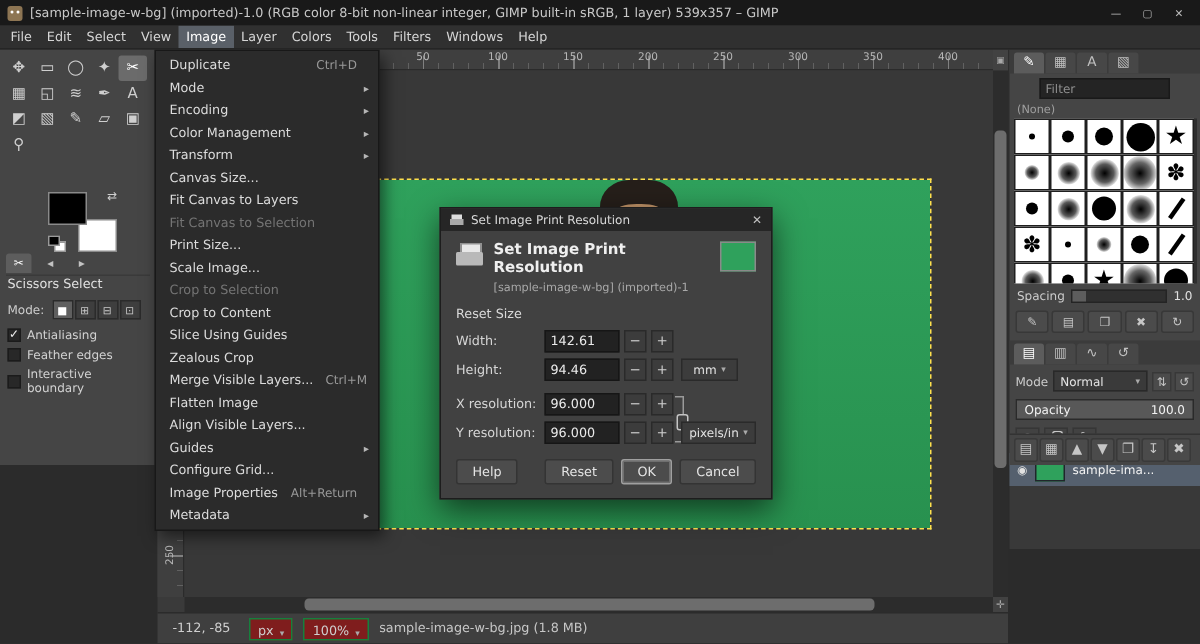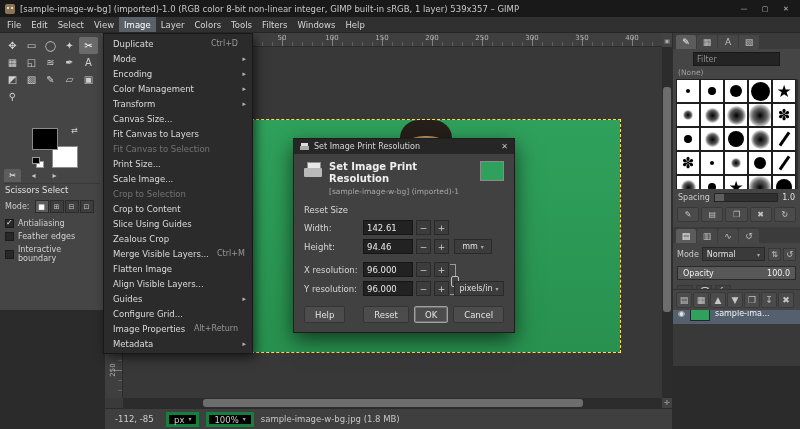--- a/index.html
+++ b/index.html
@@ -72,21 +72,21 @@
   .h-scroll{position:absolute;left:18px;top:365px;width:539px;height:10px;background:#2c2c2c}
   .h-thumb{position:absolute;left:80px;width:380px;top:1px;bottom:1px;background:#6d6d6d;border-radius:3px}
   .v-scroll{position:absolute;left:557px;top:14px;width:10px;height:351px;background:#2c2c2c}
   .v-thumb{position:absolute;top:40px;height:225px;left:1px;right:1px;background:#6d6d6d;border-radius:3px}
   .corner-top-btn{position:absolute;left:557px;top:0;width:10px;height:14px;display:flex;align-items:center;justify-content:center;font-size:6px;color:#a8a8a8;background:#424242}
   .nav-btn{position:absolute;left:557px;top:365px;width:10px;height:10px;display:flex;align-items:center;justify-content:center;font-size:7px;color:#a8a8a8;background:#424242}
 
   
   .statusbar{position:absolute;left:105px;top:408px;width:567px;height:21px;background:#3f3f3f;border-top:1px solid #2b2b2b;display:flex;align-items:center;gap:7px;padding:0 10px;font-size:8.5px;color:#cfcfcf}
   .sb-pos{min-width:44px}
-  .sb-select{display:flex;align-items:flex-start;gap:4px;background:#000000;border:3px solid #15803d;height:15px;padding:0 5px}
+  .sb-select{display:flex;align-items:flex-end;gap:4px;background:#7f1d1d;border:1px solid #15803d;height:15px;padding:0 5px}
   .sb-arrow{font-size:6px;color:#aaa}
   .sb-msg{white-space:nowrap;overflow:hidden;color:#c7c7c7}
 
   
   .right-panel{position:absolute;left:672px;top:33px;width:128px;bottom:0;background:#454545;border-left:1px solid #2d2d2d}
   .rp-tabs{display:flex;align-items:flex-end;height:16px;padding:1px 3px 0;gap:1px;background:#3b3b3b}
   .rp-tab{width:20px;height:14px;display:flex;align-items:center;justify-content:center;font-size:9px;color:#c0c0c0;background:#474747;border-radius:2px 2px 0 0}
   .rp-tab.active{background:#5c5c5c;color:#fff}
   .filter-row{padding:3px 20px 1px}
   .filter-input{width:100%;height:14px;background:#242424;border:1px solid #191919;color:#ddd;font-size:8px;padding:0 3px;font-family:inherit}

